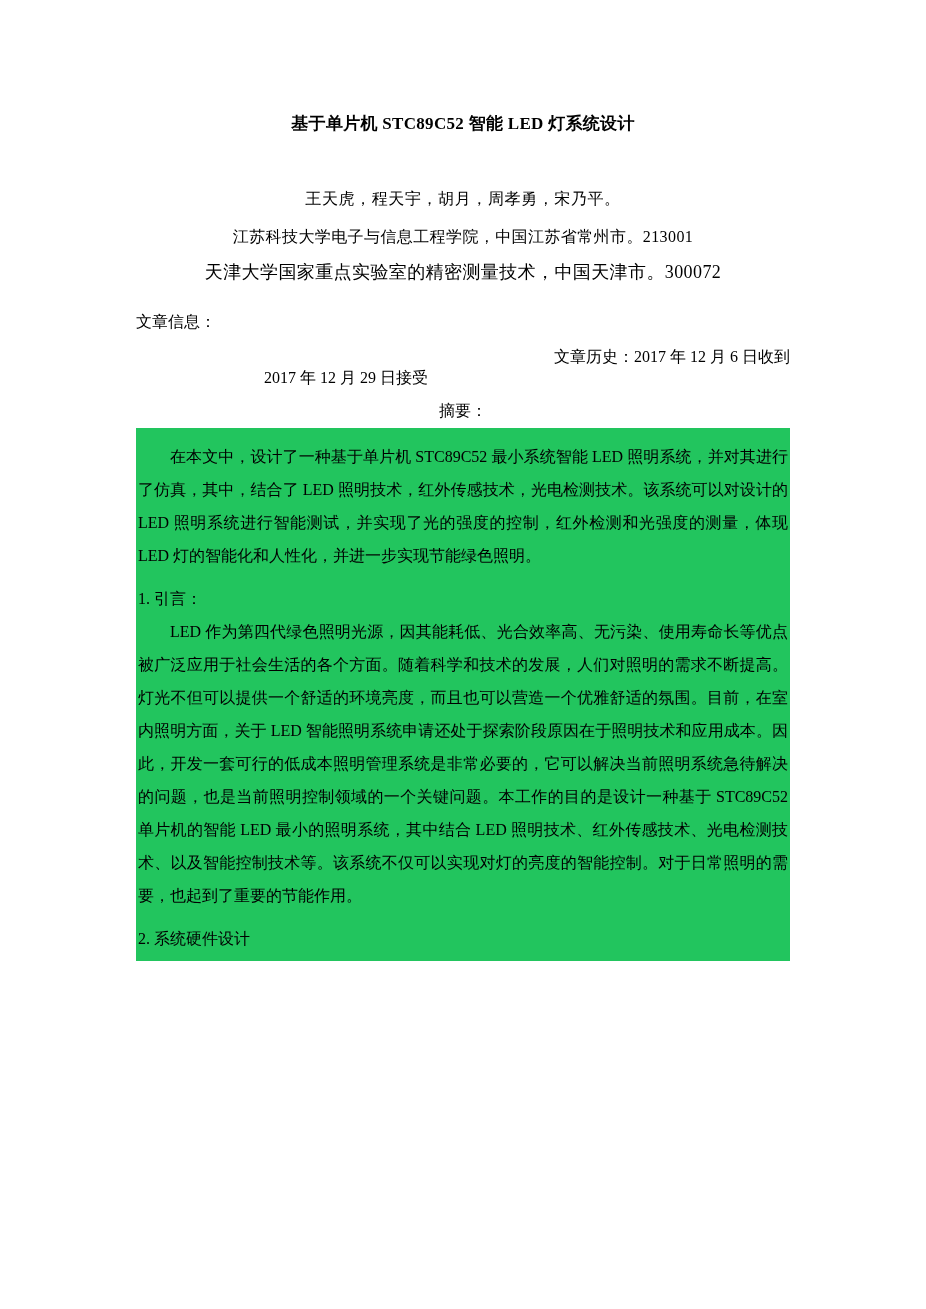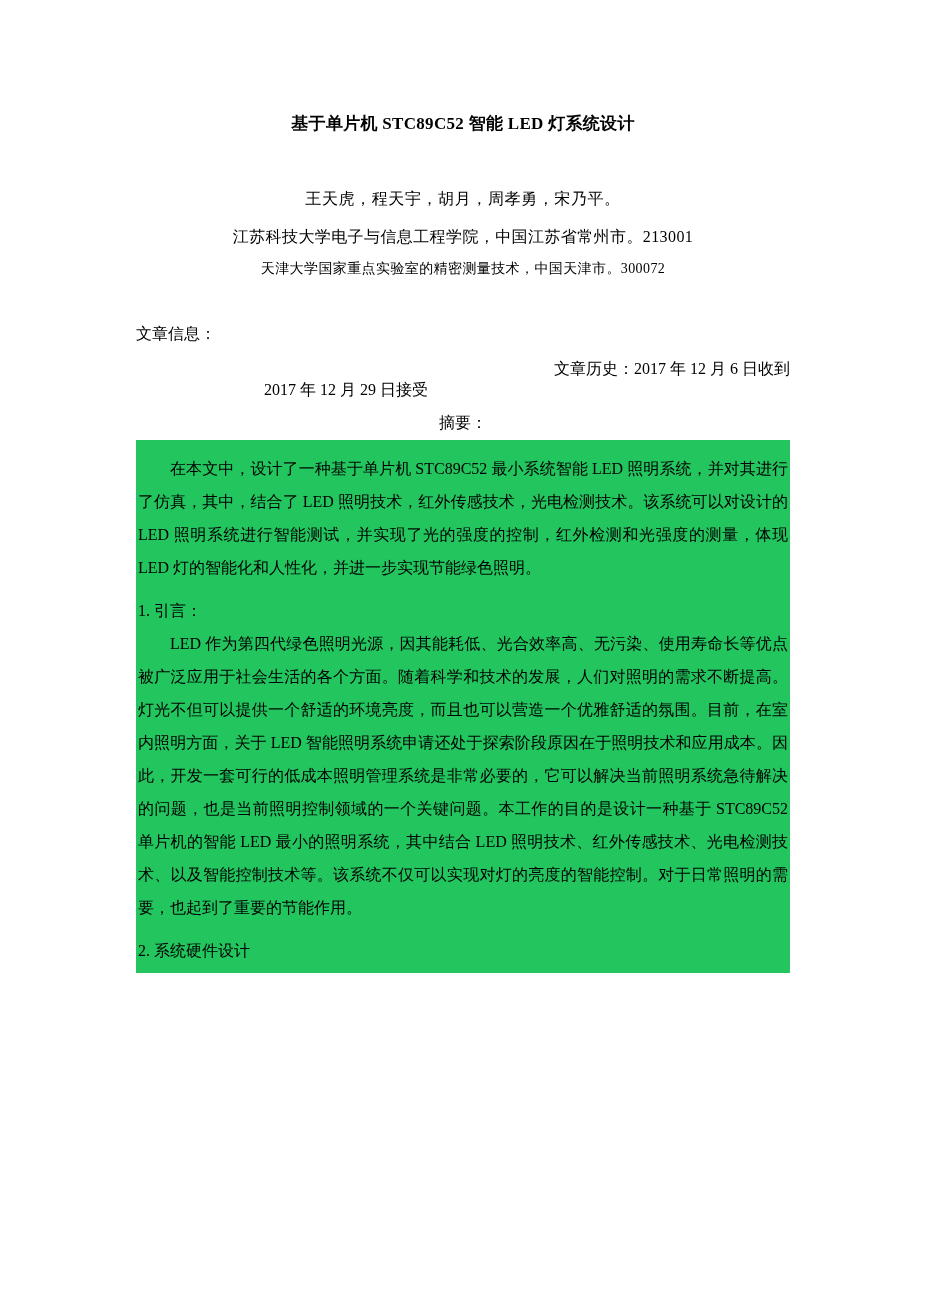--- a/index.html
+++ b/index.html
@@ -41,27 +41,27 @@
     letter-spacing: 0.6px;
   }
   .affil {
     text-align: center;
     font-size: 16px;
     margin-top: 17px;
     letter-spacing: 0.4px;
   }
   .affil2 {
     text-align: center;
-    font-size: 14px;
+    font-size: 18px;
     margin-top: 12px;
     letter-spacing: 0.4px;
   }
   .sec-label {
     font-size: 16px;
-    margin-top: 46px;
+    margin-top: 28px;
   }
   .indent1 {
     font-size: 16px;
     margin-top: 14px;
     padding-left: 38px;
     text-align: right;
   }
   .indent2 {
     font-size: 16px;
     padding-left: 128px;

